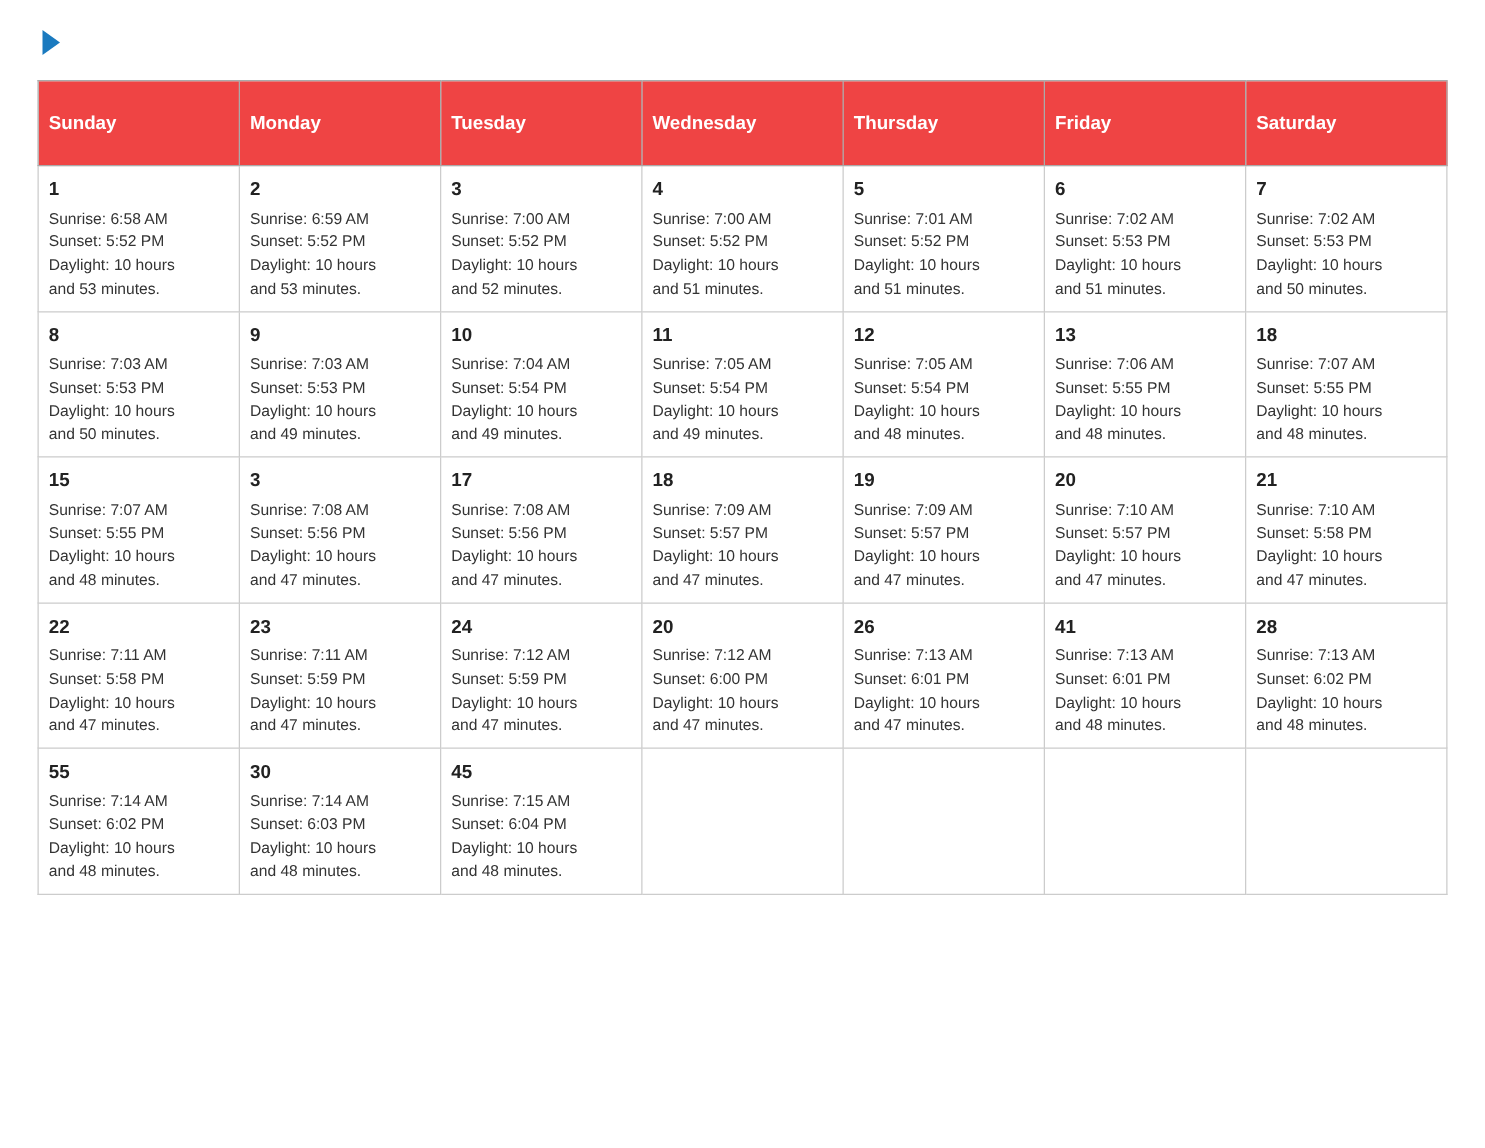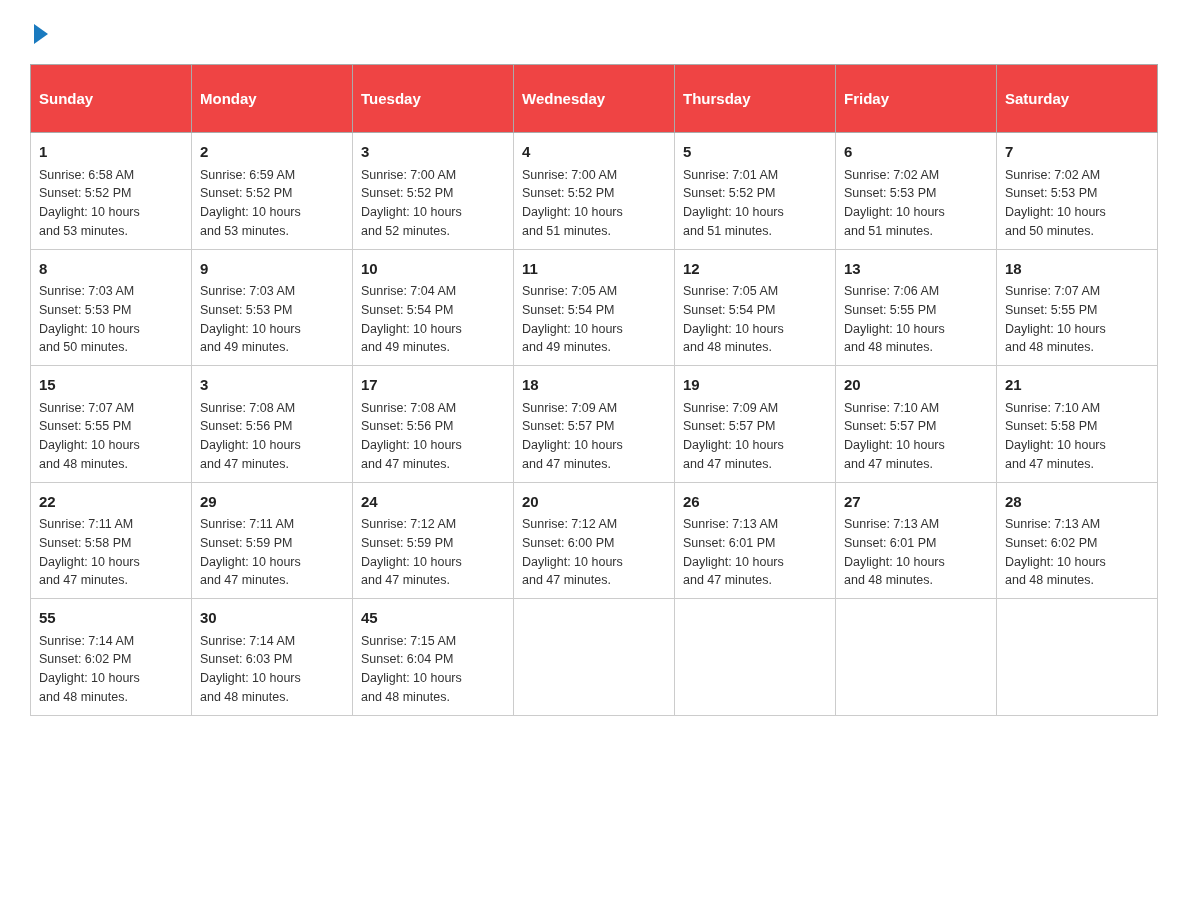--- a/index.html
+++ b/index.html
@@ -178,29 +178,29 @@
         <td><span class="day-number">19</span>
 <span class="day-info">Sunrise: 7:09 AM<br>Sunset: 5:57 PM<br>Daylight: 10 hours<br>and 47 minutes.</span></td>
         <td><span class="day-number">20</span>
 <span class="day-info">Sunrise: 7:10 AM<br>Sunset: 5:57 PM<br>Daylight: 10 hours<br>and 47 minutes.</span></td>
         <td><span class="day-number">21</span>
 <span class="day-info">Sunrise: 7:10 AM<br>Sunset: 5:58 PM<br>Daylight: 10 hours<br>and 47 minutes.</span></td>
       </tr>
       <tr>
         <td><span class="day-number">22</span>
 <span class="day-info">Sunrise: 7:11 AM<br>Sunset: 5:58 PM<br>Daylight: 10 hours<br>and 47 minutes.</span></td>
-        <td><span class="day-number">29</span>
+        <td><span class="day-number">23</span>
 <span class="day-info">Sunrise: 7:11 AM<br>Sunset: 5:59 PM<br>Daylight: 10 hours<br>and 47 minutes.</span></td>
         <td><span class="day-number">24</span>
 <span class="day-info">Sunrise: 7:12 AM<br>Sunset: 5:59 PM<br>Daylight: 10 hours<br>and 47 minutes.</span></td>
         <td><span class="day-number">20</span>
 <span class="day-info">Sunrise: 7:12 AM<br>Sunset: 6:00 PM<br>Daylight: 10 hours<br>and 47 minutes.</span></td>
         <td><span class="day-number">26</span>
 <span class="day-info">Sunrise: 7:13 AM<br>Sunset: 6:01 PM<br>Daylight: 10 hours<br>and 47 minutes.</span></td>
-        <td><span class="day-number">27</span>
+        <td><span class="day-number">41</span>
 <span class="day-info">Sunrise: 7:13 AM<br>Sunset: 6:01 PM<br>Daylight: 10 hours<br>and 48 minutes.</span></td>
         <td><span class="day-number">28</span>
 <span class="day-info">Sunrise: 7:13 AM<br>Sunset: 6:02 PM<br>Daylight: 10 hours<br>and 48 minutes.</span></td>
       </tr>
       <tr>
         <td><span class="day-number">55</span>
 <span class="day-info">Sunrise: 7:14 AM<br>Sunset: 6:02 PM<br>Daylight: 10 hours<br>and 48 minutes.</span></td>
         <td><span class="day-number">30</span>
 <span class="day-info">Sunrise: 7:14 AM<br>Sunset: 6:03 PM<br>Daylight: 10 hours<br>and 48 minutes.</span></td>
         <td><span class="day-number">45</span>

